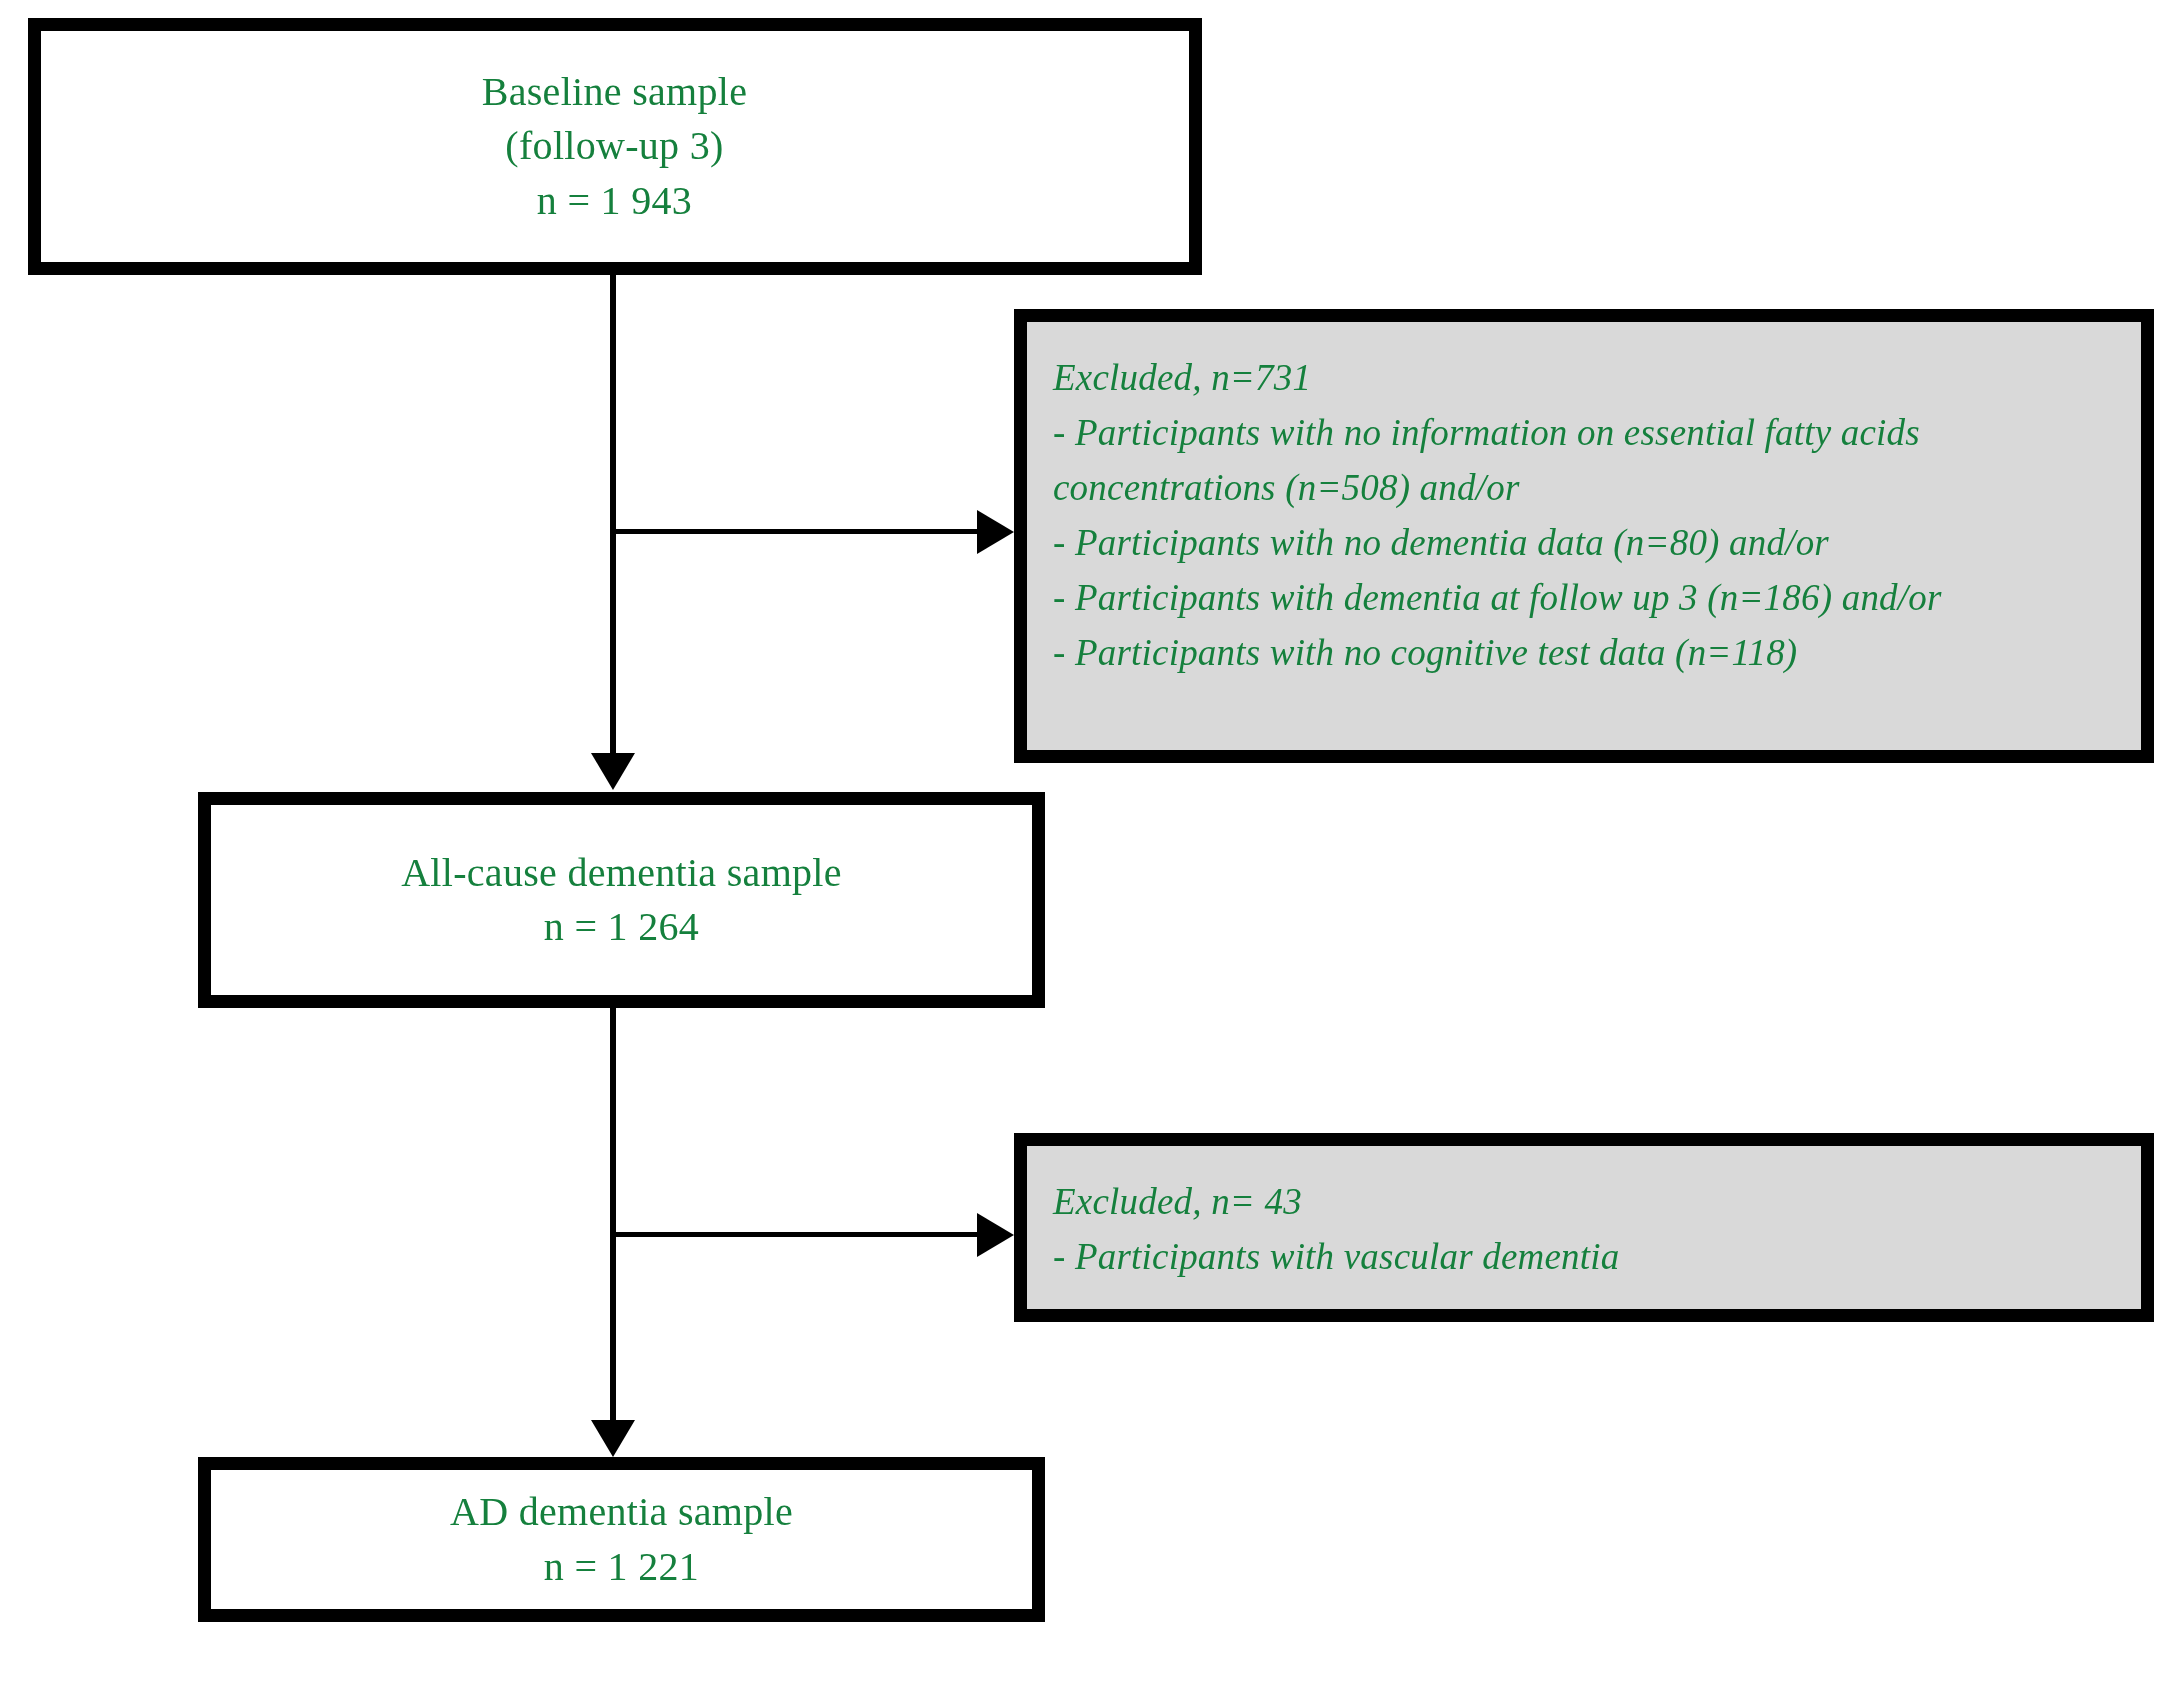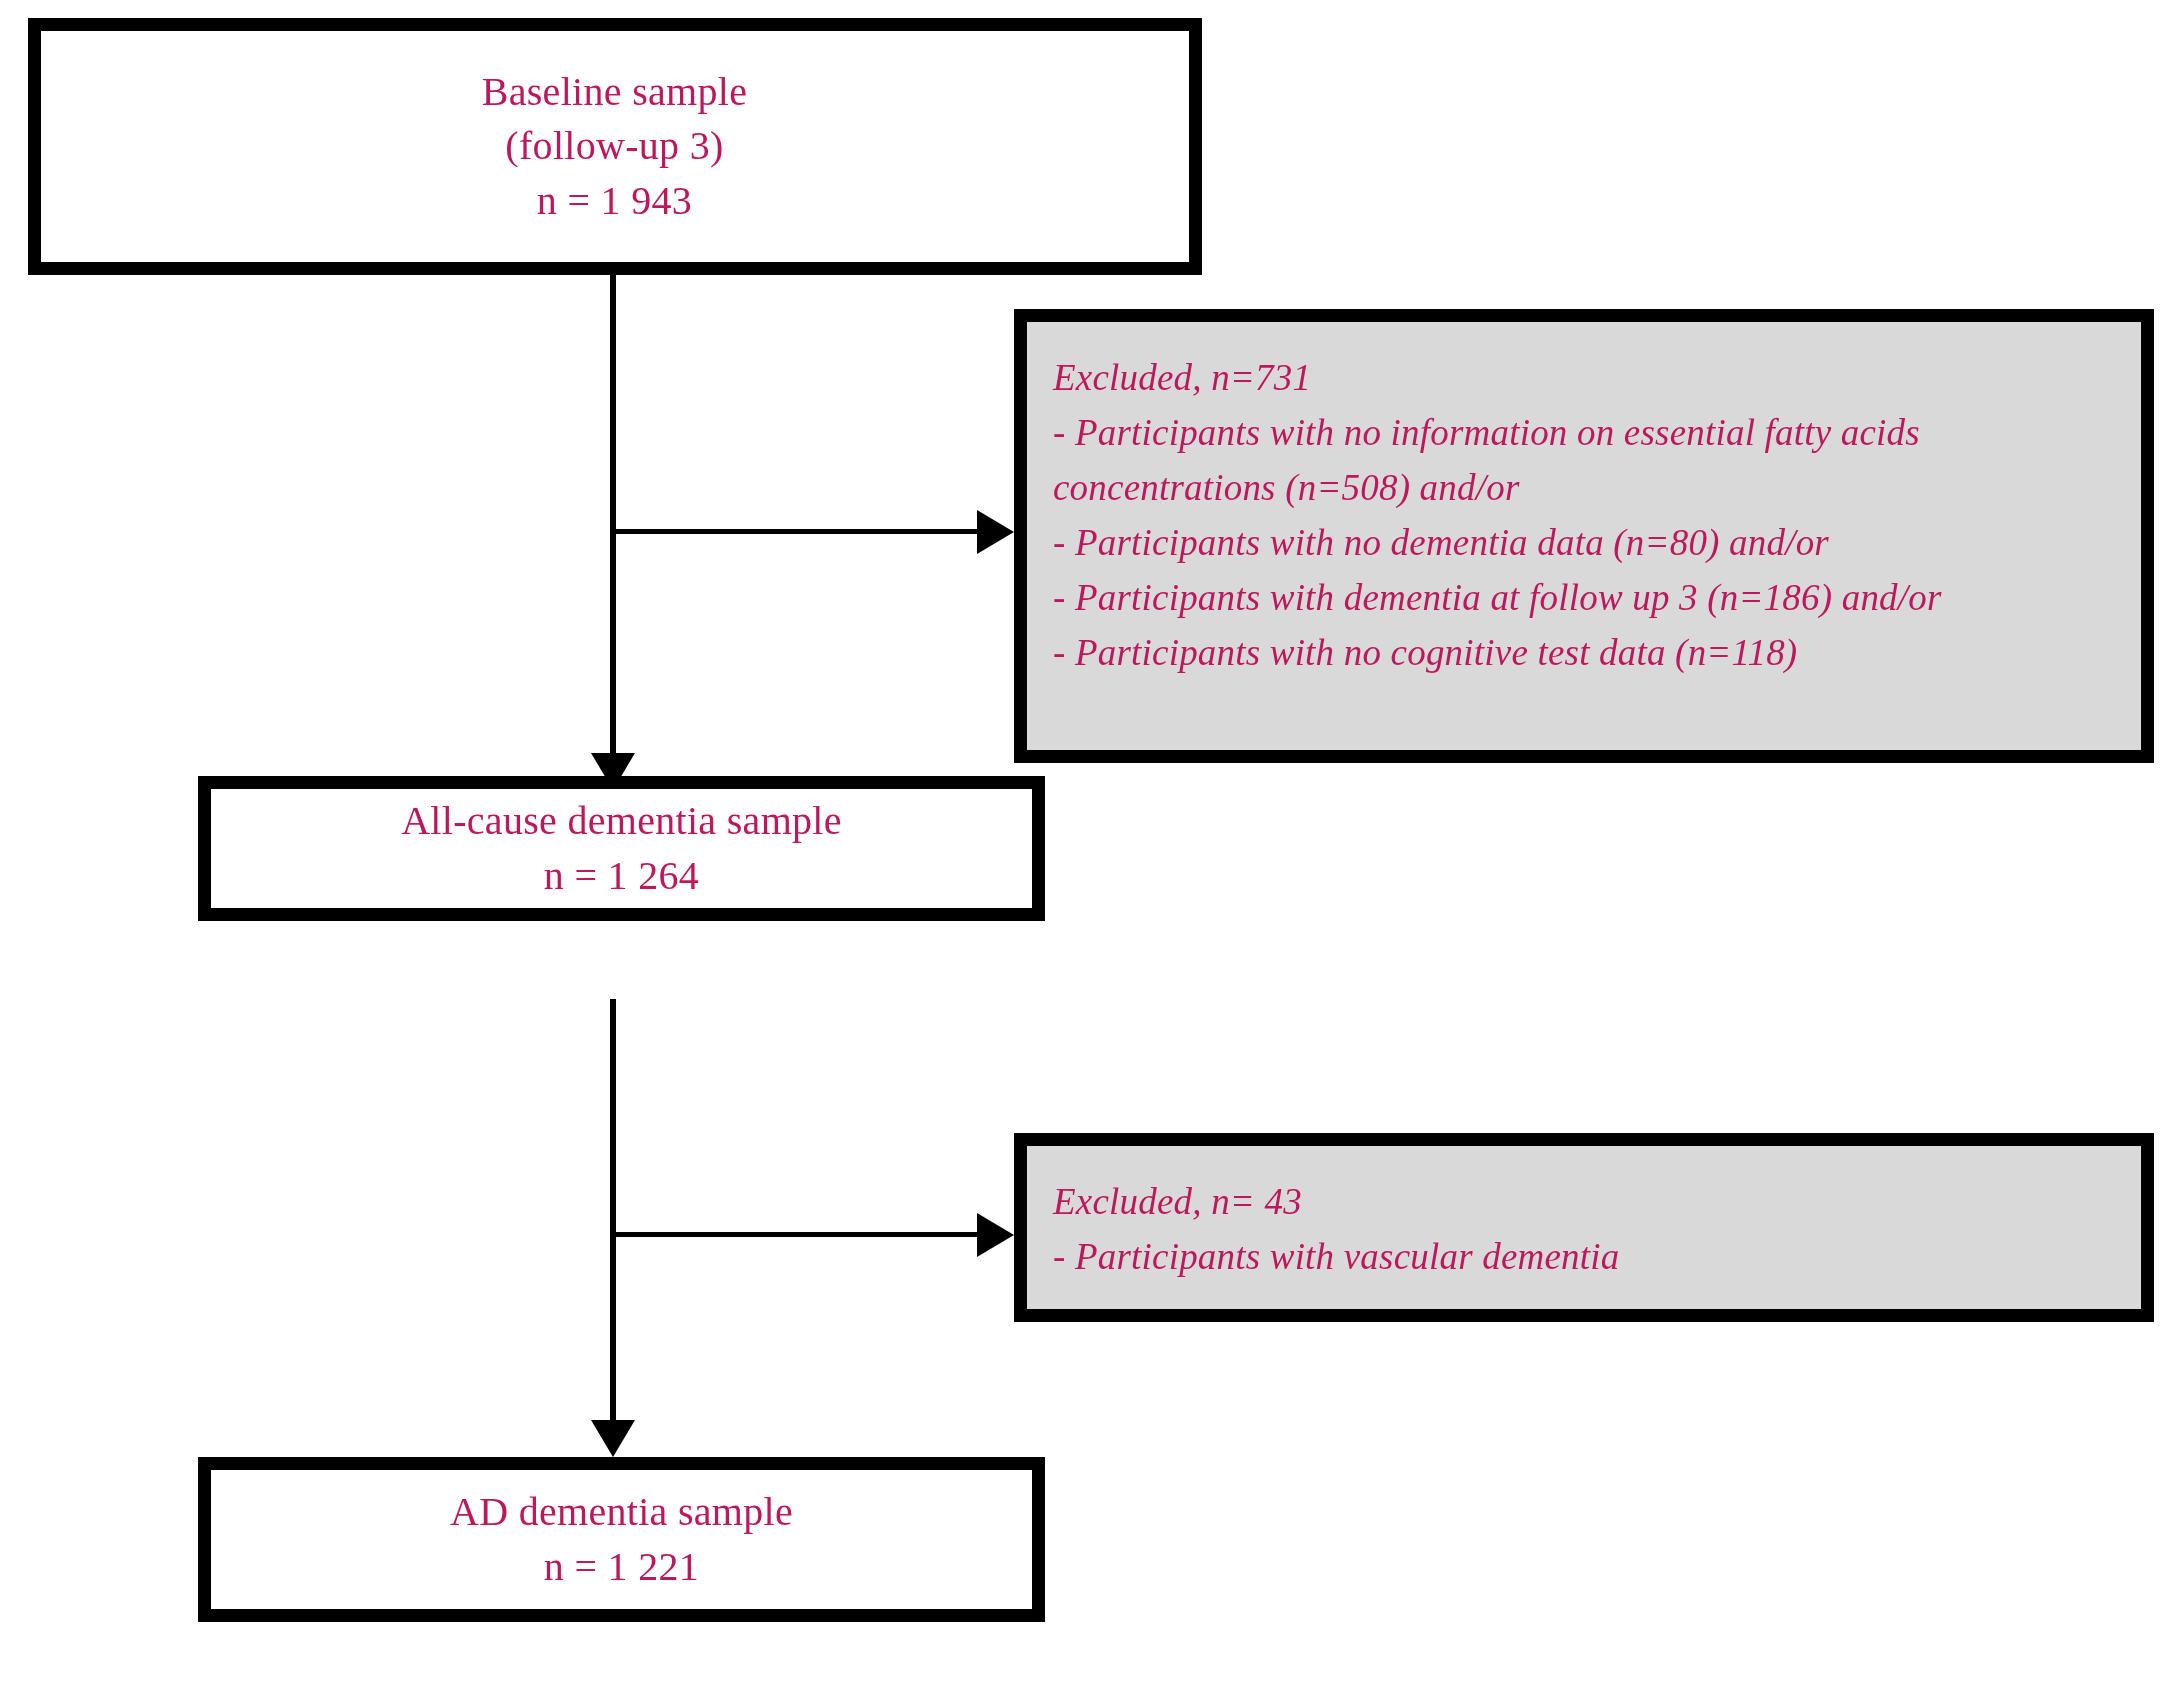--- a/index.html
+++ b/index.html
@@ -7,21 +7,21 @@
     padding: 0;
     background: #ffffff;
   }
   #canvas {
     position: relative;
     width: 2183px;
     height: 1703px;
     background: #ffffff;
     overflow: hidden;
     font-family: "Liberation Serif", "DejaVu Serif", serif;
-    color: #be185d;
+    color: #15803d;
   }
 
   
   .sample-box {
     position: absolute;
     box-sizing: border-box;
     background: #ffffff;
     border: 13.8px solid #000000;
     display: flex;
     flex-direction: column;
@@ -99,21 +99,21 @@
   <div class="arrow-right" style="left:977px; top:510px;"></div>
 
   <div class="exclusion-box" style="left:1014px; top:309px; width:1140px; height:454px;">
     <div class="line">Excluded, n=731</div>
     <div class="line">- Participants with no information on essential fatty acids concentrations (n=508) and/or</div>
     <div class="line">- Participants with no dementia data (n=80) and/or</div>
     <div class="line">- Participants with dementia at follow up 3 (n=186) and/or</div>
     <div class="line">- Participants with no cognitive test data (n=118)</div>
   </div>
 
-  <div class="sample-box" style="left:198px; top:776px; width:847px; height:145px;">
+  <div class="sample-box" style="left:198px; top:792px; width:847px; height:216px;">
     <div class="line">All-cause dementia sample</div>
     <div class="line">n = 1 264</div>
   </div>
 
   <div class="v-line" style="left:610px; top:999px; width:5.7px; height:427px;"></div>
   <div class="arrow-down" style="left:591px; top:1420px;"></div>
 
   <div class="h-line" style="left:613px; top:1232px; width:366px; height:4.9px;"></div>
   <div class="arrow-right" style="left:977px; top:1213px;"></div>
 

